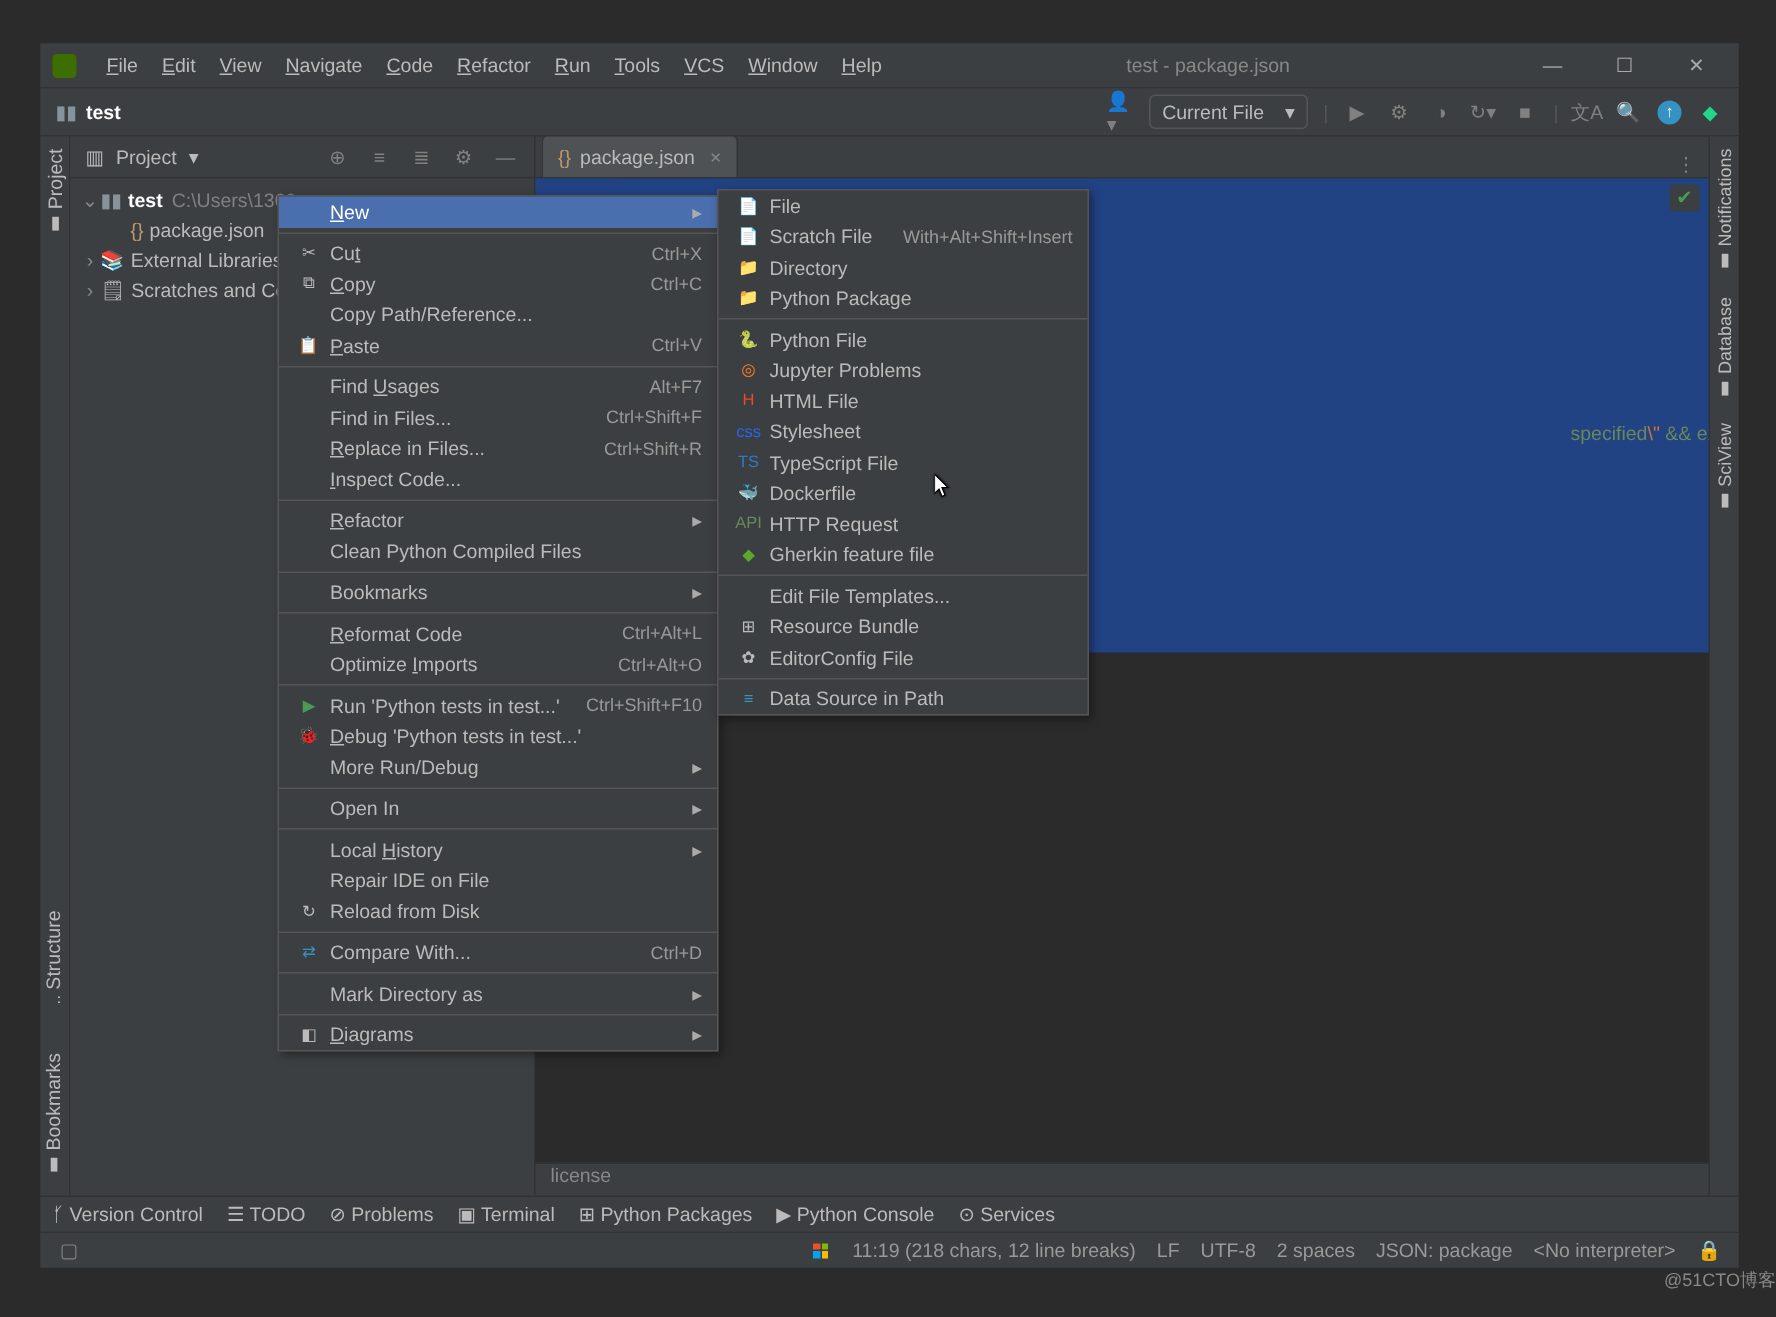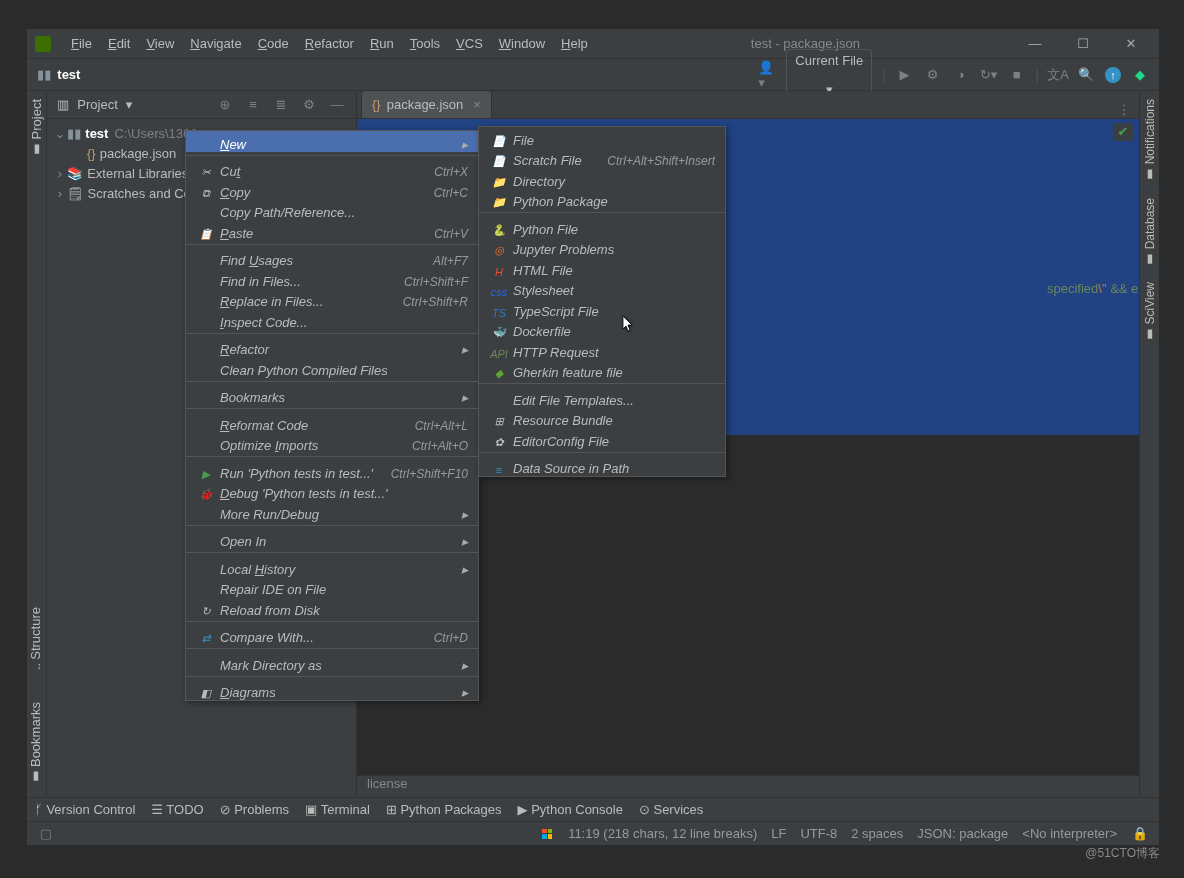--- a/index.html
+++ b/index.html
@@ -10,21 +10,21 @@
 .menubar { display: flex; gap: 0; }
 .menubar > div { padding: 4px 8px; cursor: default; }
 .win-title { flex: 1; text-align: center; color: #888; }
 .win-controls { display: flex; gap: 8px; }
 .win-controls span { width: 40px; text-align: center; color: #aaa; }
 .toolbar { height: 32px; display: flex; align-items: center; padding: 0 10px; border-bottom: 1px solid #323232; gap: 8px; background: #3c3f41; }
 .toolbar-left { display: flex; align-items: center; gap: 6px; }
 .folder-icon { color: #87939a; }
 .toolbar-spacer { flex: 1; }
 .toolbar-right { display: flex; align-items: center; gap: 10px; color: #aaa; }
-.run-config { border: 1px solid #555; border-radius: 4px; padding: 3px 8px; display: flex; align-items: center; gap: 14px; color: #bbb; flex-direction: column; }
+.run-config { border: 1px solid #555; border-radius: 4px; padding: 3px 8px; display: flex; align-items: center; gap: 14px; color: #bbb; }
 .tb-icon { width: 18px; height: 18px; display: inline-flex; align-items: center; justify-content: center; color: #808080; }
 .tb-icon.blue { color: #3592c4; }
 .main-area { flex: 1; display: flex; position: relative; }
 .left-gutter { width: 20px; background: #3c3f41; border-right: 1px solid #323232; display: flex; flex-direction: column; align-items: center; }
 .gutter-label { writing-mode: vertical-rl; transform: rotate(180deg); padding: 8px 2px; color: #bbb; font-size: 12px; }
 .project-panel { width: 310px; background: #3c3f41; border-right: 1px solid #323232; display: flex; flex-direction: column; }
 .project-header { height: 28px; display: flex; align-items: center; padding: 0 10px; border-bottom: 1px solid #323232; color: #bbb; gap: 8px; }
 .project-header .icons-right { margin-left: auto; display: flex; gap: 10px; color: #aaa; }
 .tree { padding: 4px 0; }
 .tree-row { display: flex; align-items: center; height: 20px; padding-left: 6px; color: #bbb; }
@@ -39,32 +39,32 @@
 .editor-below { height: 340px; background: #2b2b2b; }
 .code-line { position: absolute; white-space: pre; }
 .str { color: #6a8759; }
 .esc { color: #cc7832; }
 .gutter-col { position: absolute; left: 0; top: 0; bottom: 0; width: 54px; background: #214283; }
 .check-badge { position: absolute; right: 6px; top: 4px; background: #3c3f41; border-radius: 3px; width: 20px; height: 18px; display:flex;align-items:center;justify-content:center;color:#499c54; }
 .right-gutter { width: 20px; background: #3c3f41; border-left: 1px solid #323232; display: flex; flex-direction: column; align-items: center; }
 .ctx-menu { position: absolute; background: #3c3f41; border: 1px solid #555; box-shadow: 2px 2px 6px rgba(0,0,0,.4); }
 .ctx-menu.main { left: 185px; top: 130px; width: 294px; }
 .ctx-menu.sub { left: 478px; top: 126px; width: 248px; }
-.menu-item { height: 20.5px; display: flex; align-items: flex-end; padding: 0 10px 0 10px; color: #bbb; position: relative; font-style: italic; }
+.menu-item { height: 20.5px; display: flex; align-items: center; padding: 0 10px 0 10px; color: #bbb; position: relative; }
 .menu-item .mi-icon { width: 20px; display: inline-flex; align-items: center; justify-content: center; margin-right: 4px;}
 .menu-item.hl { background: #4b6eaf; color: #fff; }
 .menu-item .shortcut { margin-left: auto; color: #999; font-size: 12px; }
 .menu-item .arrow { margin-left: auto; color: #aaa; }
 .menu-sep { height: 1px; background: #555; margin: 3px 0; }
 .u { text-decoration: underline; }
 .bottom-tab-bar { position: absolute; left: 0; right: 0; bottom: 0; height: 24px; background: #3c3f41; border-top: 1px solid #323232; display: flex; align-items: center; color: #bbb; padding: 0 8px; gap: 16px; font-size: 12px;}
 .status-bar { height: 24px; background: #3c3f41; border-top: 1px solid #323232; display: flex; align-items: center; padding: 0 10px; color: #999; font-size: 12px; gap: 14px;}
 .status-bar .spacer { flex: 1; }
 .status-cell { white-space: nowrap; }
-.watermark { position: absolute; right: 24px; bottom: 16px; color: #888; font-size: 12px; }
+.watermark { position: absolute; right: 0; bottom: 16px; color: #888; font-size: 12px; }
 .win-logo { width: 10px; height: 10px; display: inline-grid; grid-template-columns: 1fr 1fr; grid-template-rows: 1fr 1fr; gap: 1px; margin-right: 2px;}
 .win-logo span:nth-child(1){background:#f25022}.win-logo span:nth-child(2){background:#7fba00}.win-logo span:nth-child(3){background:#00a4ef}.win-logo span:nth-child(4){background:#ffb900}
 .cursor-arrow { position: absolute; left: 623px; top: 316px; width: 12px; height: 16px; z-index: 100; }
 .cursor-arrow svg { filter: drop-shadow(0 0 1px #000); }
 .breadcrumb-bottom { height: 22px; border-top: 1px solid #323232; padding-left: 10px; display: flex; color: #888; font-size: 12px; background: #3c3f41;}
 .left-bottom-gutter { position: absolute; left: 26px; bottom: 86px; width: 20px; display:flex; flex-direction:column; gap:16px;}
 </style>
 </head>
 <body>
 
@@ -347,21 +347,21 @@
     </div>
   </div>
 <div class="ctx-menu sub" id="ctx-sub">
     <div class="menu-item">
       <span class="mi-icon" style="font-size: 11px;">📄</span>
       <span>File</span>
     </div>
     <div class="menu-item">
       <span class="mi-icon" style="font-size: 11px;">📄</span>
       <span>Scratch File</span>
-      <span class="shortcut">Ctrl+Alt+Shift+Insert</span>
+      <span class="shortcut">With+Alt+Shift+Insert</span>
     </div>
     <div class="menu-item">
       <span class="mi-icon" style="font-size: 11px;">📁</span>
       <span>Directory</span>
     </div>
     <div class="menu-item">
       <span class="mi-icon" style="font-size: 11px;">📁</span>
       <span>Python Package</span>
     </div>
     <div class="menu-sep"></div>

